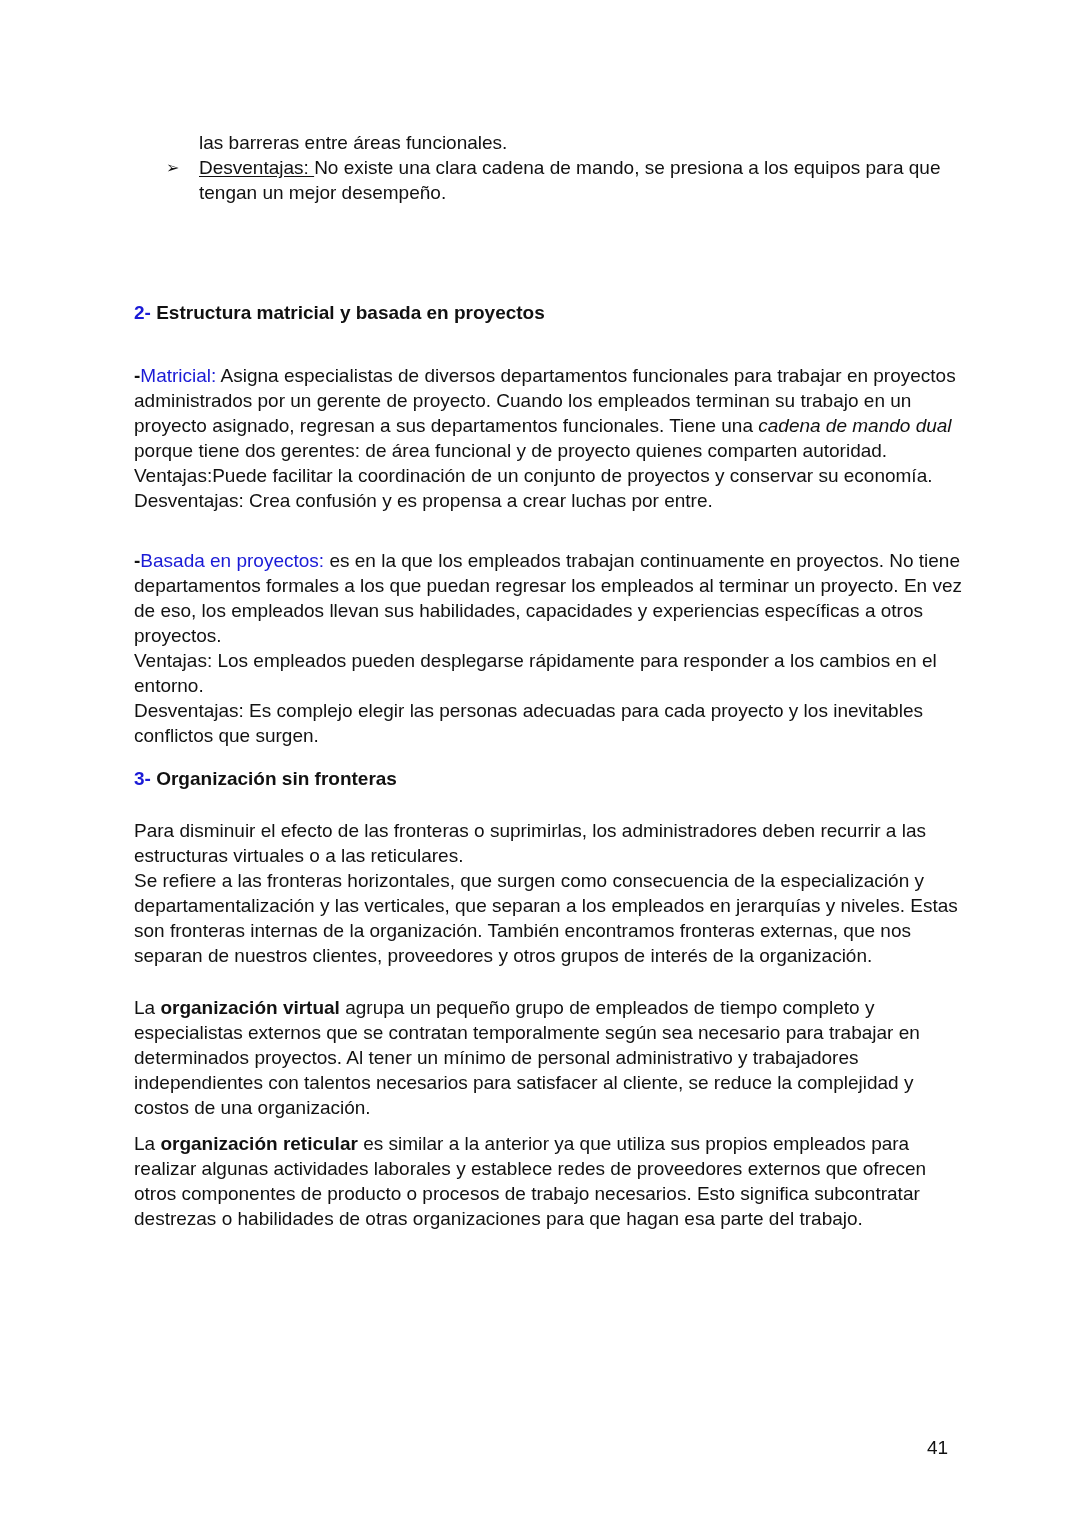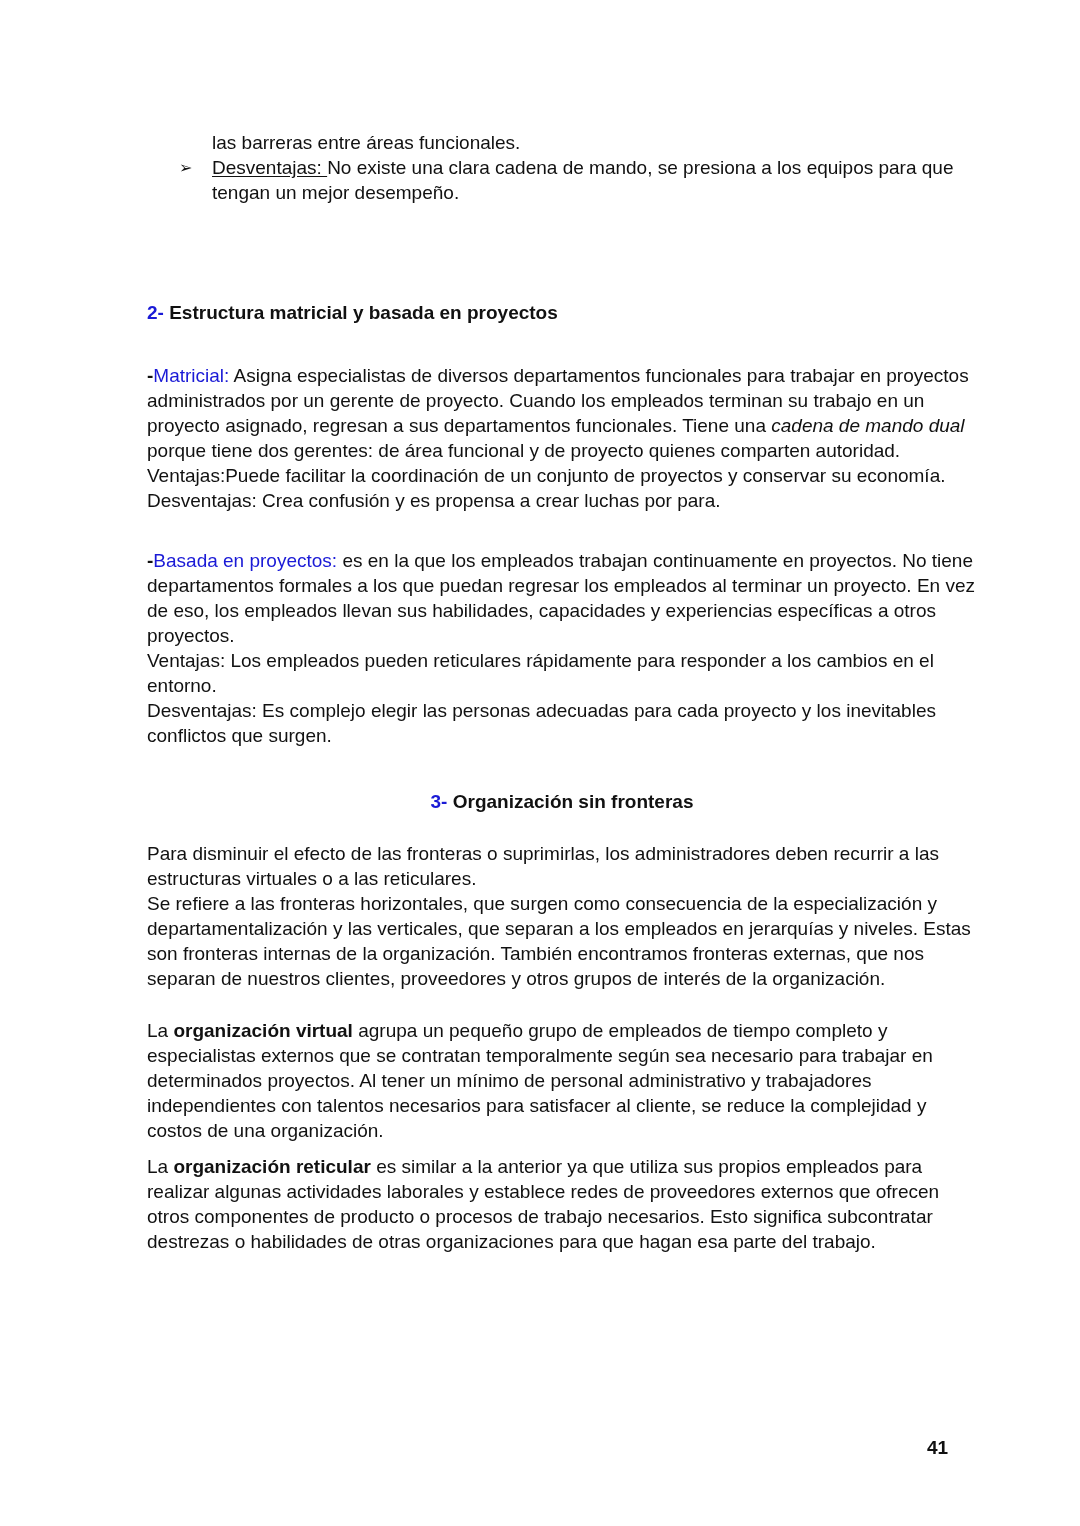--- a/index.html
+++ b/index.html
@@ -12,21 +12,21 @@
       height: 1526px;
       position: relative;
       overflow: hidden;
       font-family: "Liberation Sans", sans-serif;
       color: #111111;
       font-size: 19px;
       line-height: 25px;
     }
     .page {
       position: absolute;
-      left: 147px;
+      left: 134px;
       top: 130px;
       width: 830px;
     }
     p { margin: 0; }
     .cont {
       padding-left: 65px;
     }
     .bullet {
       position: relative;
       padding-left: 65px;
@@ -41,21 +41,20 @@
     .blue { color: #1a1ad6; }
     .num { color: #1a1ad6; font-weight: bold; }
     .b { font-weight: bold; }
     .i { font-style: italic; }
     .heading { font-weight: bold; }
     .page-number {
       position: absolute;
       left: 927px;
       top: 1435px;
       font-size: 19px;
-      font-weight: bold;
     }
   </style>
 </head>
 <body>
 
 <div class="page">
 
   <p class="cont">las barreras entre áreas funcionales.</p>
   <p class="bullet">
     <span class="arrow">➢</span>
@@ -63,29 +62,29 @@
   </p>
 
   <p class="heading" style="margin-top:95px;">
     <span class="num">2-</span><span> Estructura matricial y basada en proyectos</span>
   </p>
 
   <p style="margin-top:38px;">
     <span class="b">-</span><span class="blue">Matricial:</span><span> Asigna especialistas de diversos departamentos funcionales para trabajar en proyectos  administrados por un gerente de proyecto. Cuando los empleados terminan su trabajo en un proyecto asignado, regresan a sus departamentos funcionales. Tiene una </span><span class="i">cadena de mando dual</span><span> porque tiene dos gerentes: de área funcional y de proyecto quienes comparten autoridad.</span>
   </p>
   <p>Ventajas:Puede facilitar la coordinación de un conjunto de proyectos y conservar su economía.</p>
-  <p>Desventajas: Crea confusión y es propensa a crear luchas por para.</p>
+  <p>Desventajas: Crea confusión y es propensa a crear luchas por entre.</p>
 
   <p style="margin-top:35px;">
     <span class="b">-</span><span class="blue">Basada en proyectos:</span><span> es en la que los empleados trabajan continuamente en proyectos. No tiene departamentos formales a los que puedan regresar los empleados al terminar un proyecto. En vez de eso, los empleados llevan sus habilidades, capacidades y  experiencias específicas a otros proyectos.</span>
   </p>
-  <p>Ventajas: Los empleados pueden reticulares rápidamente para responder a los cambios en el entorno.</p>
+  <p>Ventajas: Los empleados pueden desplegarse rápidamente para responder a los cambios en el entorno.</p>
   <p>Desventajas: Es complejo elegir las personas adecuadas para cada proyecto y los inevitables conflictos que surgen.</p>
 
-  <p class="heading" style="margin-top:41px;text-align:center;">
+  <p class="heading" style="margin-top:18px;">
     <span class="num">3-</span><span> Organización sin fronteras</span>
   </p>
   <p style="margin-top:27px;">Para disminuir el efecto de las fronteras o suprimirlas, los administradores deben recurrir a las estructuras virtuales o a las reticulares.</p>
 
   <p>Se refiere a las fronteras horizontales, que surgen como consecuencia de la especialización y departamentalización y las verticales, que separan a los empleados en jerarquías y niveles. Estas son fronteras internas de la organización. También encontramos fronteras externas, que nos separan de nuestros clientes, proveedores y otros grupos de interés de la organización.</p>
 
   <p style="margin-top:27px;">
     <span>La </span><span class="b">organización virtual</span><span> agrupa un pequeño grupo de empleados de tiempo completo y especialistas externos que se contratan temporalmente según sea necesario para trabajar en determinados proyectos. Al tener un mínimo de personal administrativo y trabajadores independientes con talentos necesarios para satisfacer al cliente, se reduce la complejidad y costos de una organización.</span>
   </p>
 

